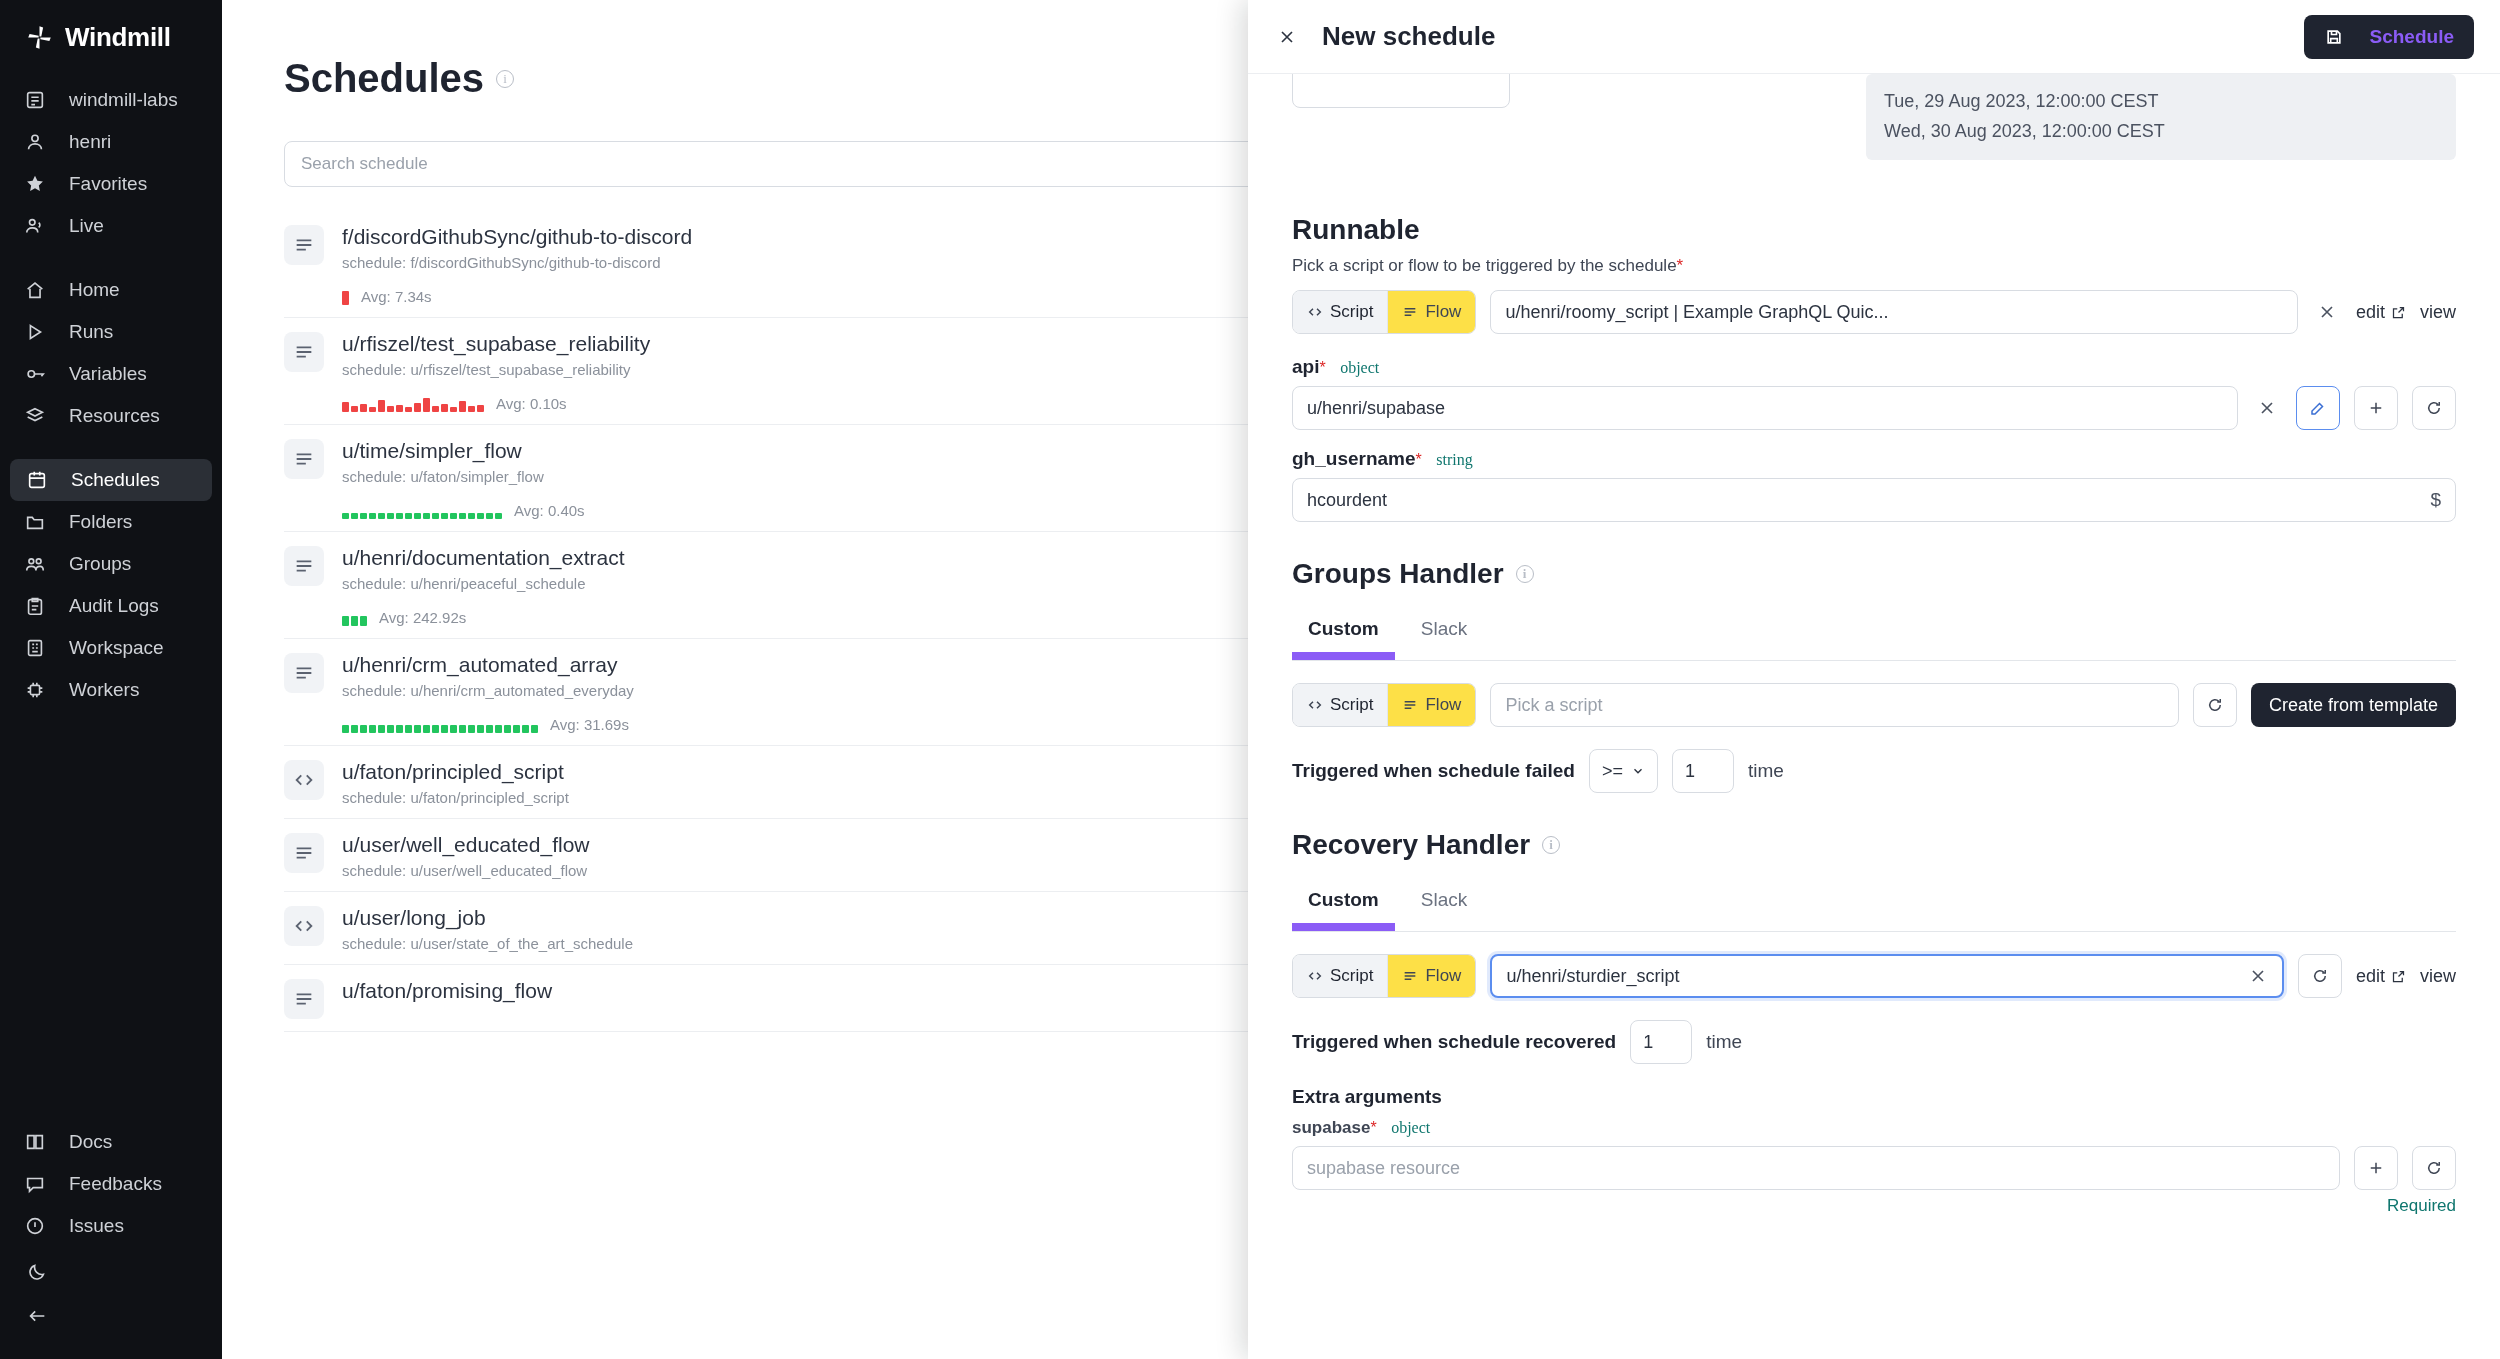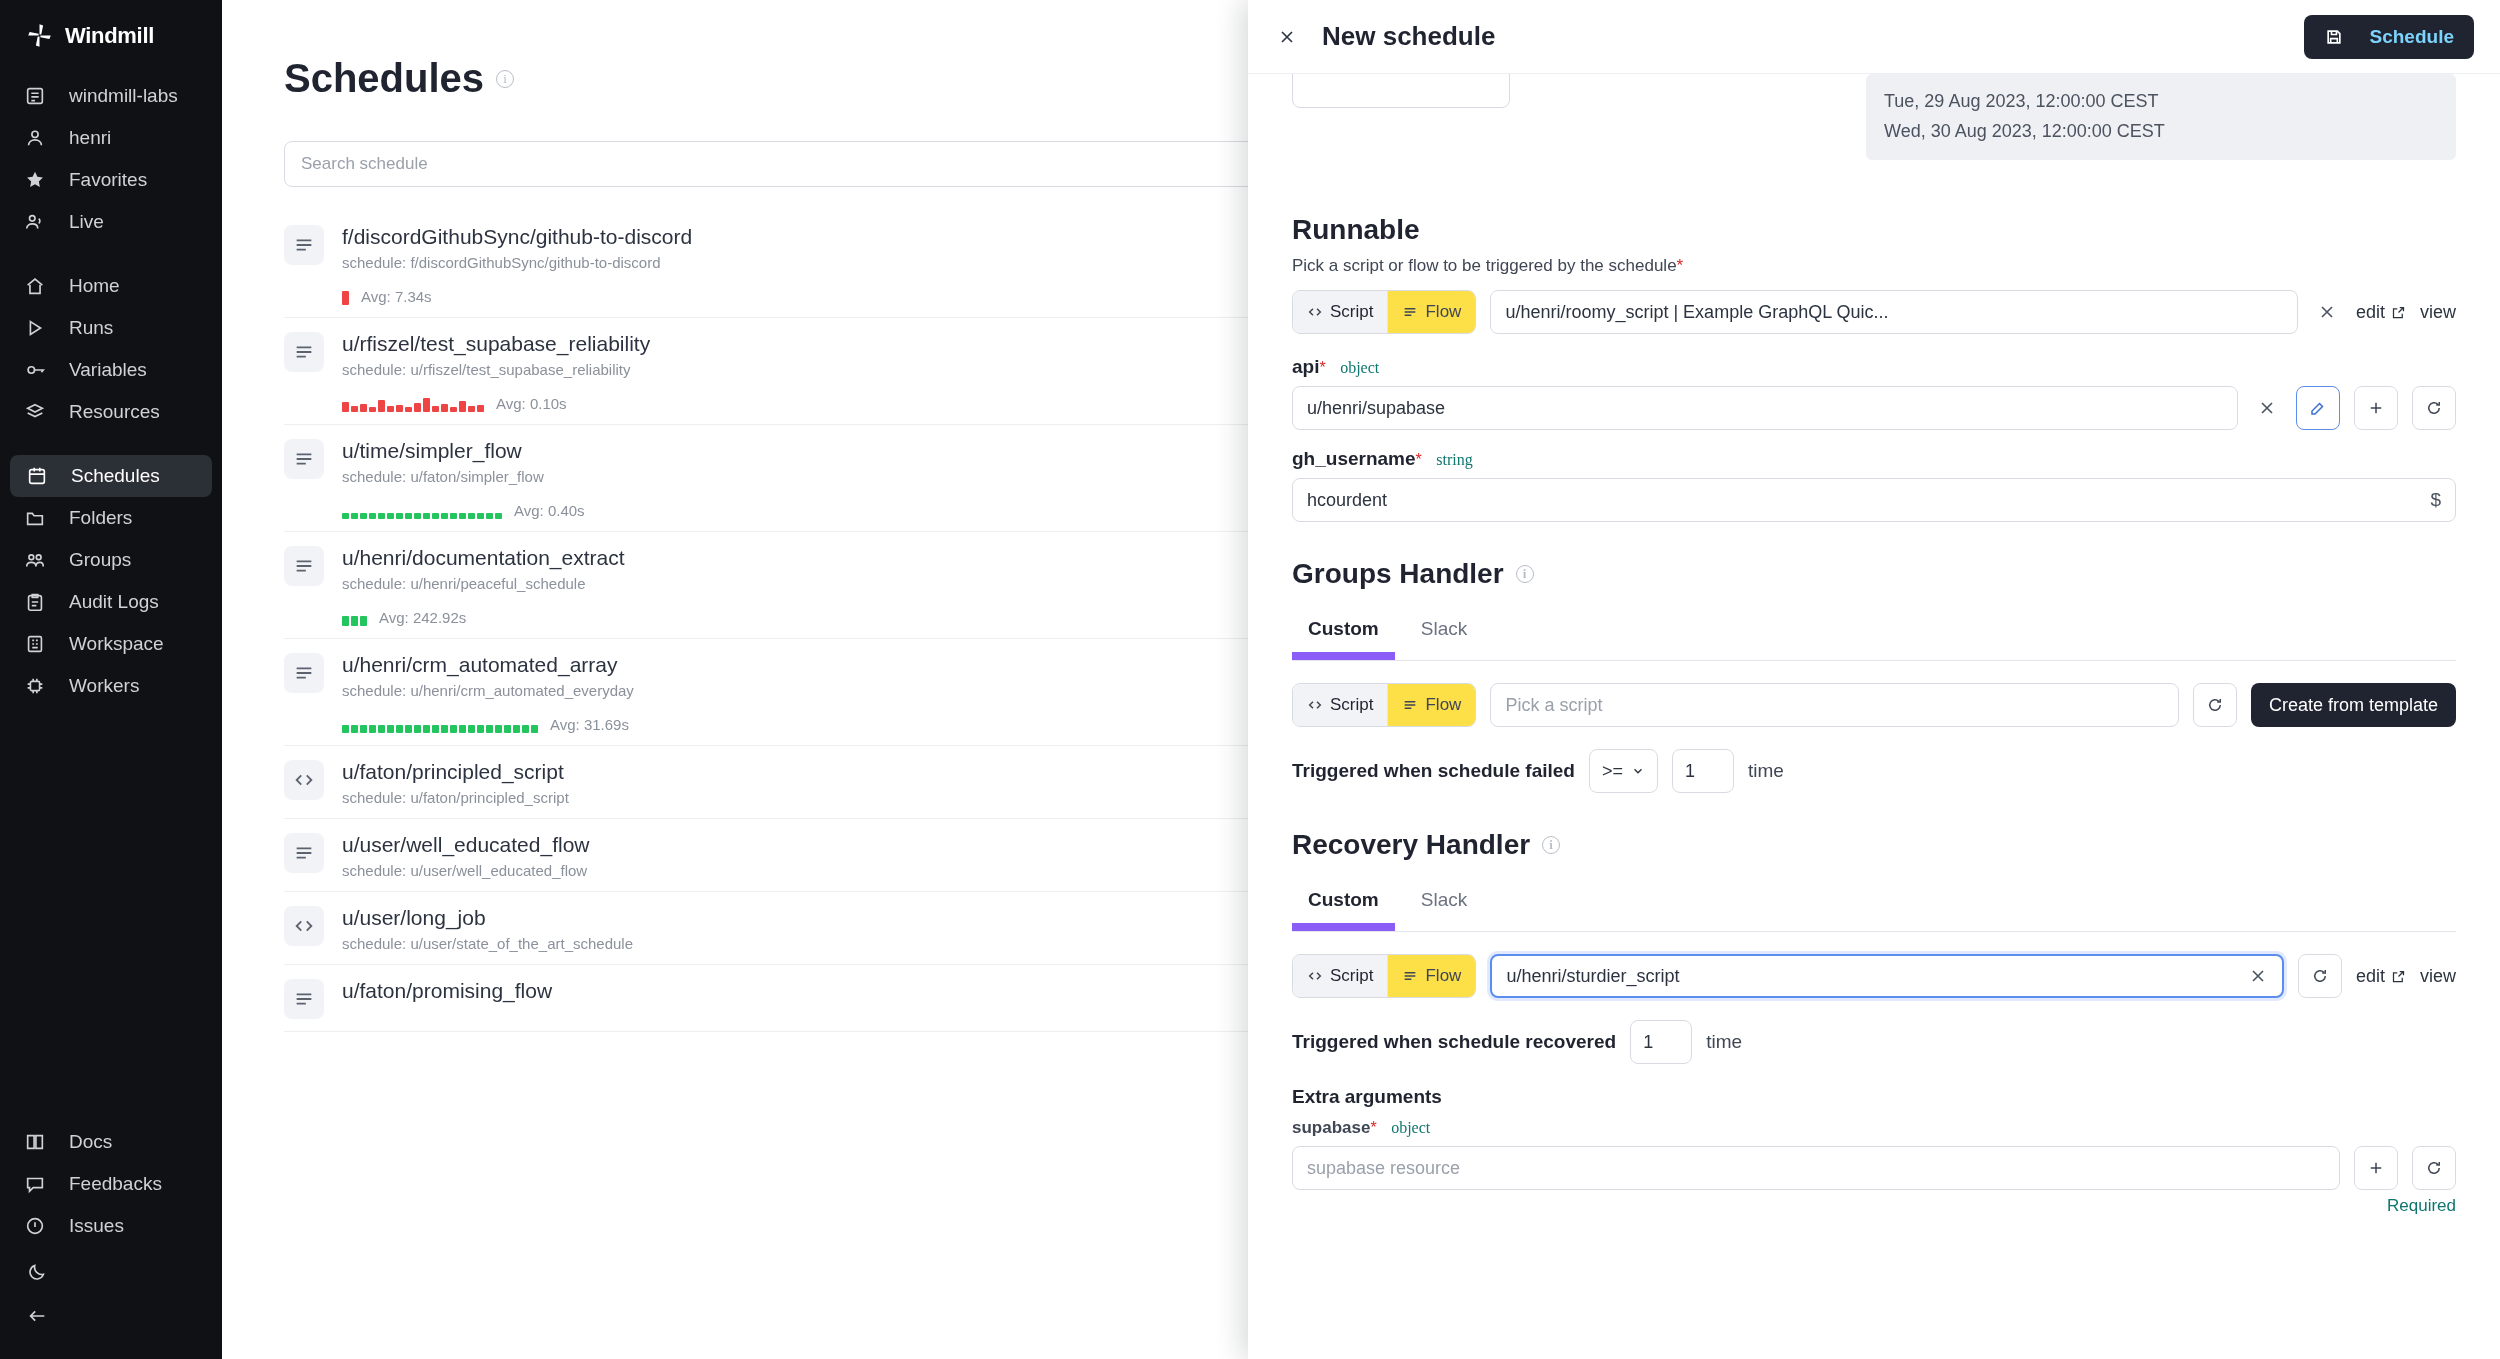--- a/index.html
+++ b/index.html
@@ -25,21 +25,21 @@
     flex-direction: column;
     padding-top: 18px;
     flex: none;
   }
   .brand {
     display: flex; align-items: center; gap: 12px;
     padding: 4px 22px 26px 26px;
   }
   .brand-logo { width: 27px; height: 27px; flex: none; }
   .brand-name {
-    font-size: 22px; font-weight: 700; color: #ffffff; letter-spacing: -0.3px;
+    font-size: 26px; font-weight: 700; color: #ffffff; letter-spacing: -0.3px;
   }
   .nav-item {
     display: flex; align-items: center; gap: 23px;
     padding: 10px 24px;
     font-size: 19px;
     color: #cfd2d7;
     cursor: pointer;
   }
   .nav-item .ic { width: 22px; height: 22px; flex: none; display: block; }
   .nav-item.active {
@@ -122,21 +122,21 @@
   }
   .close-btn {
     width: 34px; height: 34px; border-radius: 8px;
     border: none; background: transparent;
     display: flex; align-items: center; justify-content: center;
     cursor: pointer; color: #2c3340;
   }
   .drawer-title { font-size: 26px; font-weight: 700; color: #1f2430; }
   .schedule-btn {
     margin-left: auto;
-    background: #1f2430; color: #7dd3fc;
+    background: #1f2430; color: #8b5cf6;
     border: none; border-radius: 8px;
     height: 44px; padding: 0 20px;
     font-size: 19px; font-weight: 600;
     display: flex; align-items: center; gap: 26px;
     cursor: pointer;
   }
   .drawer-body {
     flex: 1; overflow: hidden; position: relative;
     padding: 0 44px 0 44px;
   }

